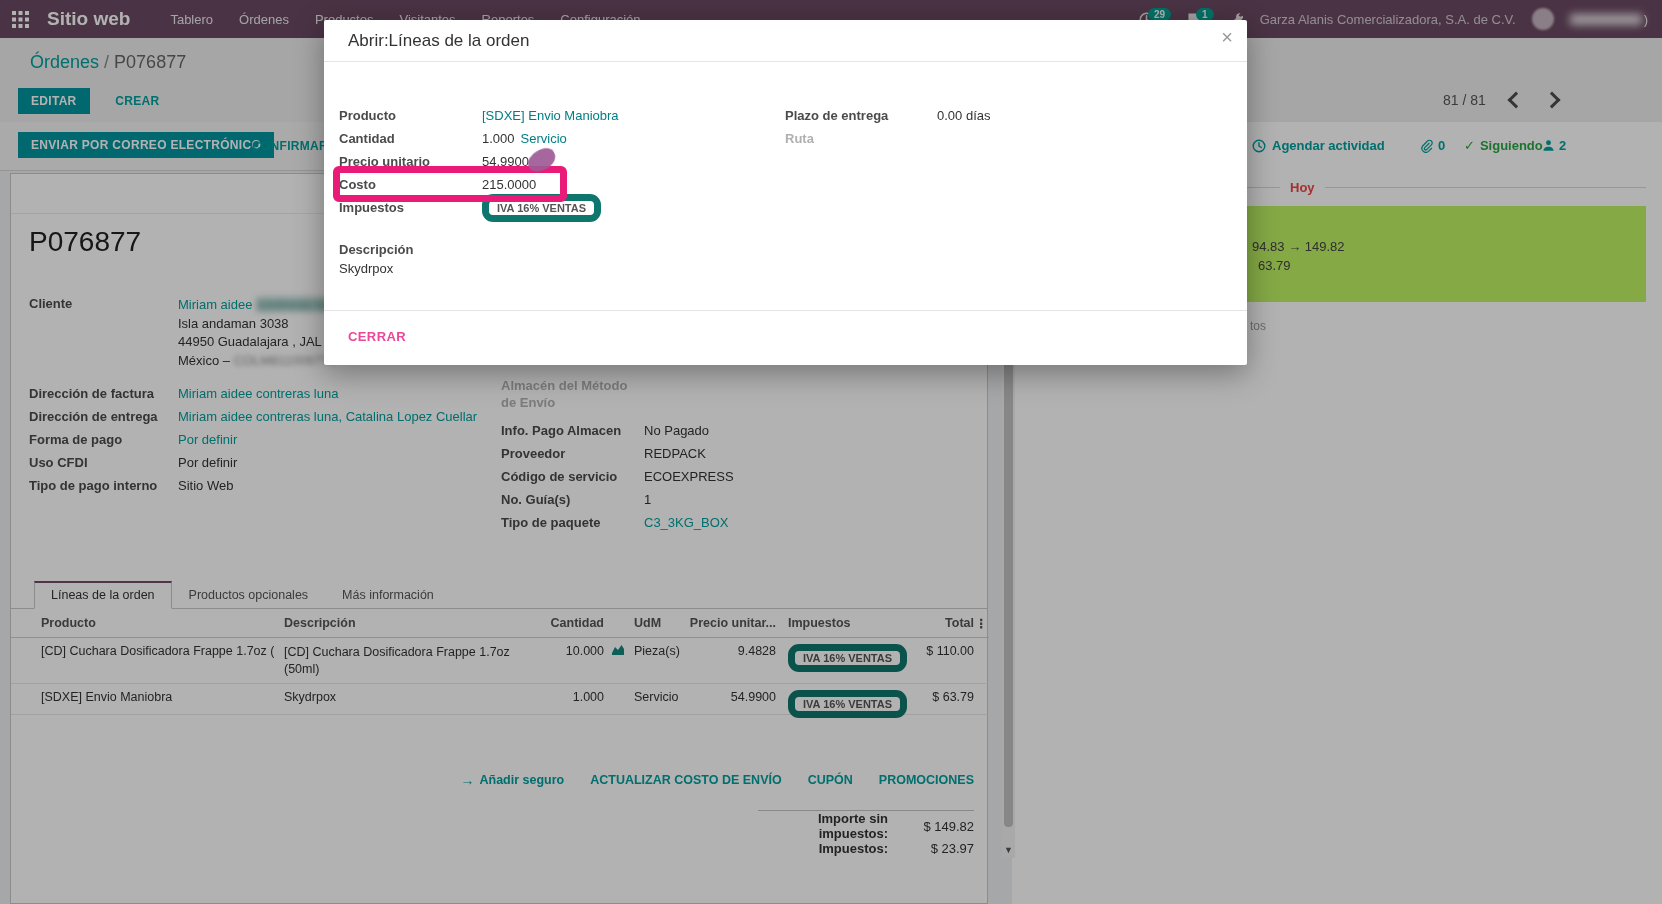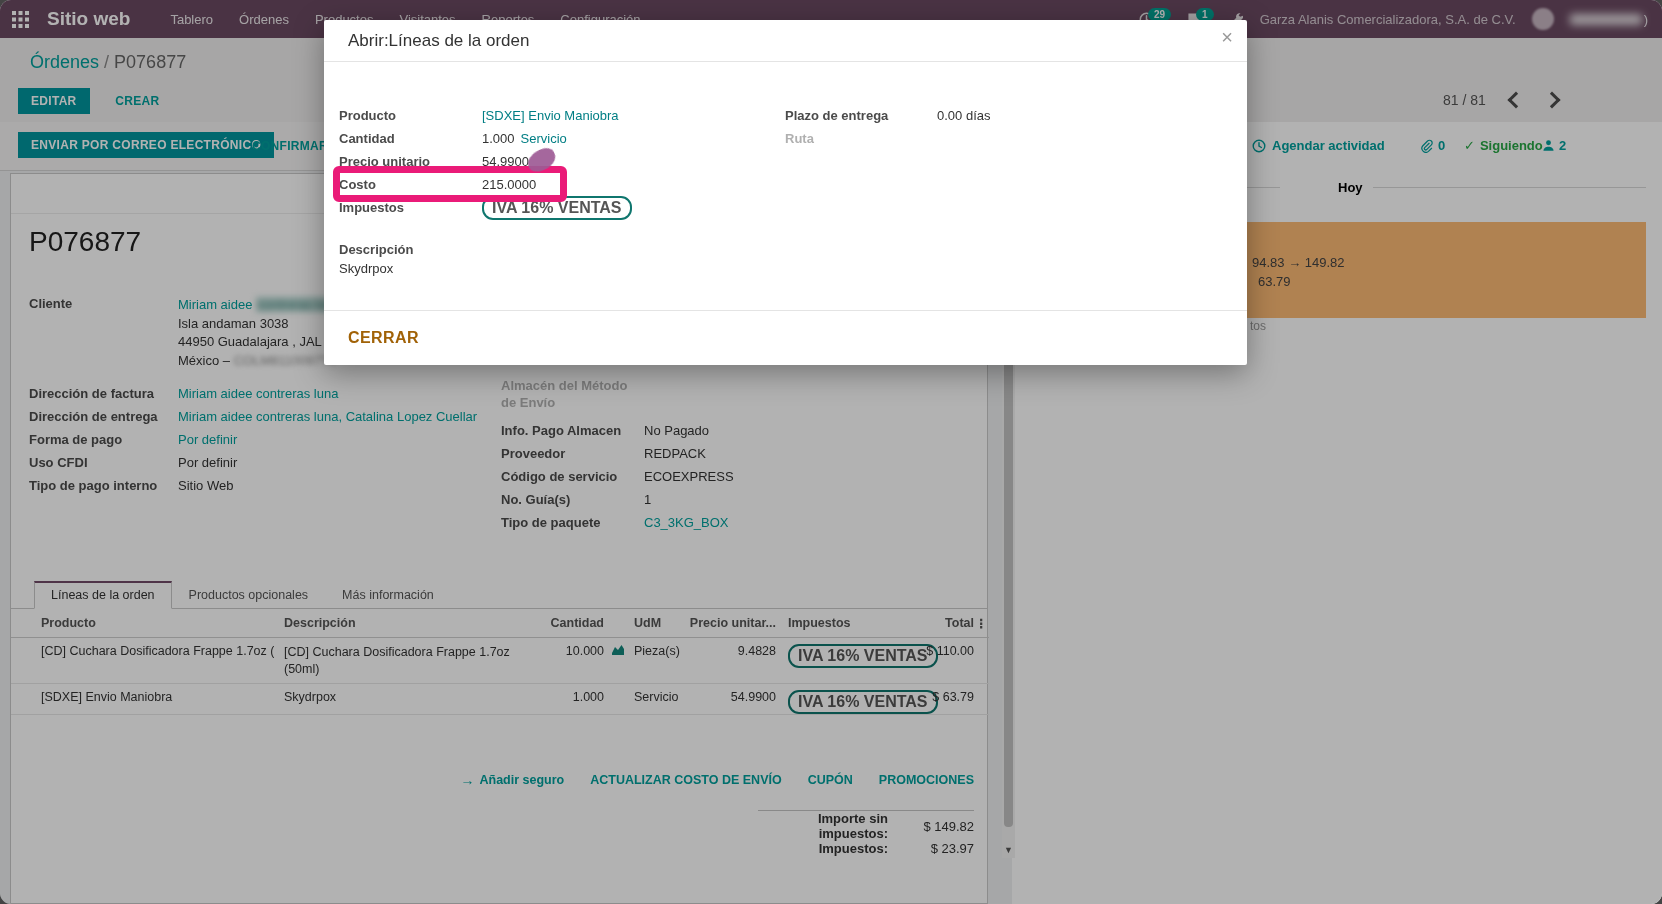--- a/index.html
+++ b/index.html
@@ -1,17 +1,17 @@
 <!DOCTYPE html>
 <html><head>
 <meta charset="utf-8">
 <style>
   html,body{margin:0;padding:0;background:#444;}
   .screen{position:relative;width:1662px;height:904px;overflow:hidden;background:#eef0f1;
-          font-family:"Liberation Sans","DejaVu Sans",sans-serif;font-size:13px;color:#333;border-radius:11px;}
+          font-family:"Liberation Sans","DejaVu Sans",sans-serif;font-size:13px;color:#333;}
   .A{position:absolute;}
   .b{font-weight:700;}
   .lb{font-weight:700;color:#4b4b4b;}
   .lnk{color:#00a09d;cursor:pointer;}
   .mlnk{color:#017e84;cursor:pointer;}
   .muted{color:#b0b0b0;}
   
   .nav{left:0;top:0;width:1662px;height:38px;background:#6b4a62;display:flex;align-items:center;color:#fff;}
   .nav .brand{font-size:19px;font-weight:700;margin:0 40px 0 18px;}
   .nav .menu{display:flex;gap:26px;font-size:13px;color:rgba(255,255,255,.88);}
@@ -41,47 +41,47 @@
   .redact2{filter:blur(2.5px);color:#8b8b8b;}
   
   .tabs{position:absolute;left:15px;top:407px;display:flex;align-items:flex-end;height:28px;padding-left:8px;}
   .tab{font-size:12.5px;color:#555;padding:5px 16px 6px;border:1px solid transparent;cursor:pointer;}
   .tab.active{background:#fff;border-color:#c9c9c9;border-top:2px solid #714B67;border-bottom:1px solid #fff;color:#333;font-weight:400;}
   .tabline{position:absolute;left:0;top:434px;width:100%;border-bottom:1px solid #c9c9c9;}
   
   .thead{position:absolute;top:435px;height:28px;font-weight:700;color:#555;font-size:12.5px;}
   .cell{position:absolute;top:0;padding-top:7px;box-sizing:border-box;}
   .trow{position:absolute;font-size:12.5px;color:#333;}
-  .pill{display:inline-block;border:2px solid #0f766e;border-radius:11px;padding:1px 8px;font-size:16px;font-weight:700;color:#555;white-space:nowrap;}
+  .pill{display:inline-block;border:7px solid #0f766e;border-radius:11px;padding:1px 8px;font-size:11px;font-weight:700;color:#555;white-space:nowrap;}
   .rborder{border-bottom:1px solid #e7e7e7;}
   .linkrow{position:absolute;left:300px;top:598px;width:663px;display:flex;justify-content:flex-end;gap:26px;align-items:center;font-size:12.5px;font-weight:700;color:#00a09d;}
   .totals{position:absolute;left:747px;top:636px;width:216px;border-top:1px solid #c4c4c4;padding-top:4px;}
   .trw{display:flex;height:22px;align-items:center;}
   .trw .tl{flex:1;text-align:right;font-weight:700;color:#333;padding-right:14px;}
   .trw .tv{width:72px;text-align:right;color:#333;}
   
   .chat{left:1012px;top:170px;width:650px;height:734px;background:#fff;}
   .divider{position:absolute;left:18px;top:10px;width:616px;display:flex;align-items:center;gap:10px;}
   .divider .line{height:1px;background:#d8d8d8;}
-  .msgblock{position:absolute;left:18px;top:52px;width:616px;height:96px;background:#fdba74;}
+  .msgblock{position:absolute;left:18px;top:36px;width:616px;height:96px;background:#bef264;}
   
   .sbar{left:1002px;top:170px;width:13px;height:688px;background:#f3f3f3;}
   .sthumb{position:absolute;left:2px;top:2px;width:9px;height:655px;background:#c2c2c2;border-radius:4px;}
   .sdown{position:absolute;left:0;top:675px;width:13px;text-align:center;font-size:9px;color:#555;cursor:pointer;}
   
   .dim{position:absolute;inset:0;background:rgba(0,0,0,.30);z-index:50;pointer-events:none;}
   .modal{position:absolute;left:324px;top:20px;width:923px;height:345px;background:#fff;z-index:100;
          box-shadow:0 8px 30px rgba(0,0,0,.35);border-radius:2px;box-sizing:border-box;}
   .mhead{position:absolute;left:0;top:0;width:100%;height:42px;border-bottom:1px solid #e4e4e4;box-sizing:border-box;padding-left:12px;}
   .mtitle{position:absolute;left:24px;top:11px;font-size:17px;color:#333;}
   .mclose{position:absolute;right:14px;top:6px;font-size:20px;color:#999;cursor:pointer;}
   .mrows{position:absolute;left:15px;top:84px;width:430px;}
   .mrowsR{position:absolute;left:461px;top:84px;width:430px;}
   .mfoot{position:absolute;left:0;top:290px;width:100%;height:55px;border-top:1px solid #e4e4e4;box-sizing:border-box;}
-  .mbtn{position:absolute;left:24px;top:18px;color:#a16207;font-weight:700;font-size:16px;letter-spacing:.4px;cursor:pointer;}
+  .mbtn{position:absolute;left:24px;top:18px;color:#ec4899;font-weight:700;font-size:13px;letter-spacing:.4px;cursor:pointer;}
   
   .hlbox{position:absolute;left:333px;top:166px;width:220px;height:22px;border:7px solid #ea1b78;border-radius:6px;z-index:120;pointer-events:none;}
   .blob{position:absolute;left:527px;top:150px;width:29px;height:20px;background:#9e5b95;opacity:.92;
         border-radius:60% 40% 55% 45%;transform:rotate(-24deg);filter:blur(.6px);z-index:120;pointer-events:none;}
   .blurchip{display:inline-block;width:72px;height:11px;background:rgba(255,255,255,.8);filter:blur(4px);border-radius:2px;}
   .avatar{width:22px;height:22px;border-radius:50%;background:#c7b6c2;filter:blur(1px);}
   svg{display:block;}
 </style>
 </head>
 <body>
@@ -326,21 +326,21 @@
       <div class="trw">
         <span class="tl">Impuestos:</span>
         <span class="tv">$ 23.97</span>
       </div>
     </div>
   </div>
 
   <div class="A chat">
     <div class="divider">
       <span class="line" style="width:250px;"></span>
-      <span class="b" style="color:#000000;margin-left:48px;">Hoy</span>
+      <span class="b" style="color:#ef4444;">Hoy</span>
       <span class="line" style="flex:1;"></span>
     </div>
     <div class="msgblock">
       <span class="A" style="left:222px;top:33px;color:#444;">94.83 → 149.82</span>
       <span class="A" style="left:228px;top:52px;color:#444;">63.79</span>
     </div>
     <span class="A" style="left:238px;top:149px;color:#9a9a9a;font-size:12px;">tos</span>
   </div>
 
   <div class="A sbar">

